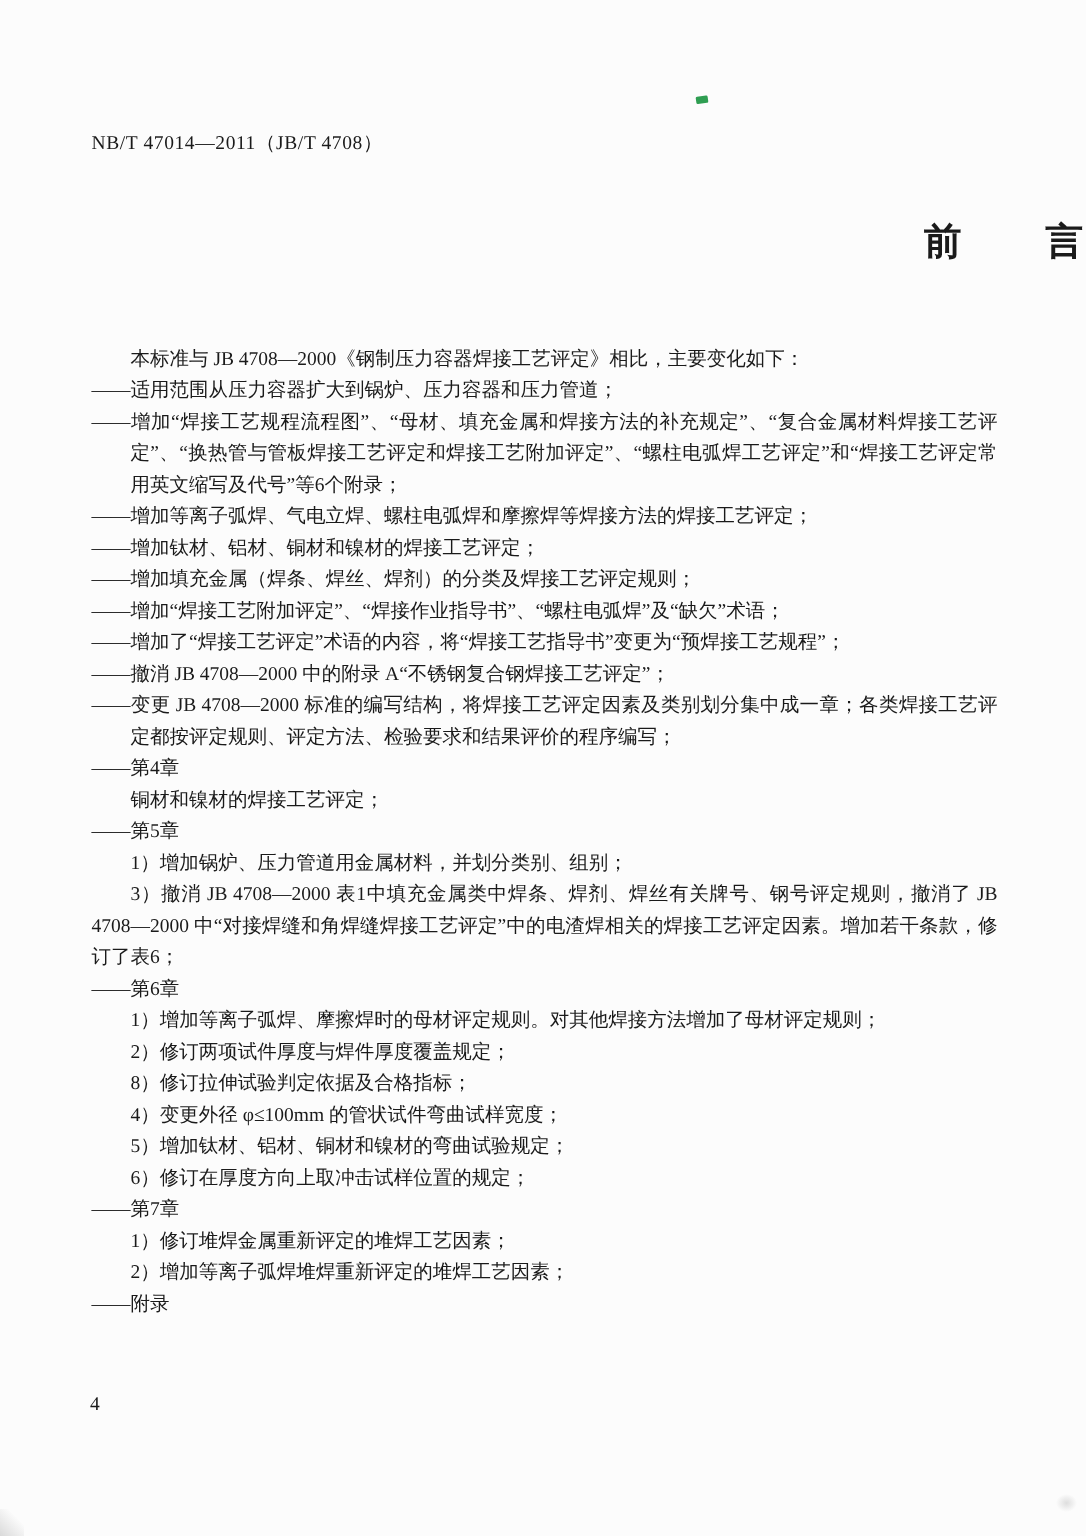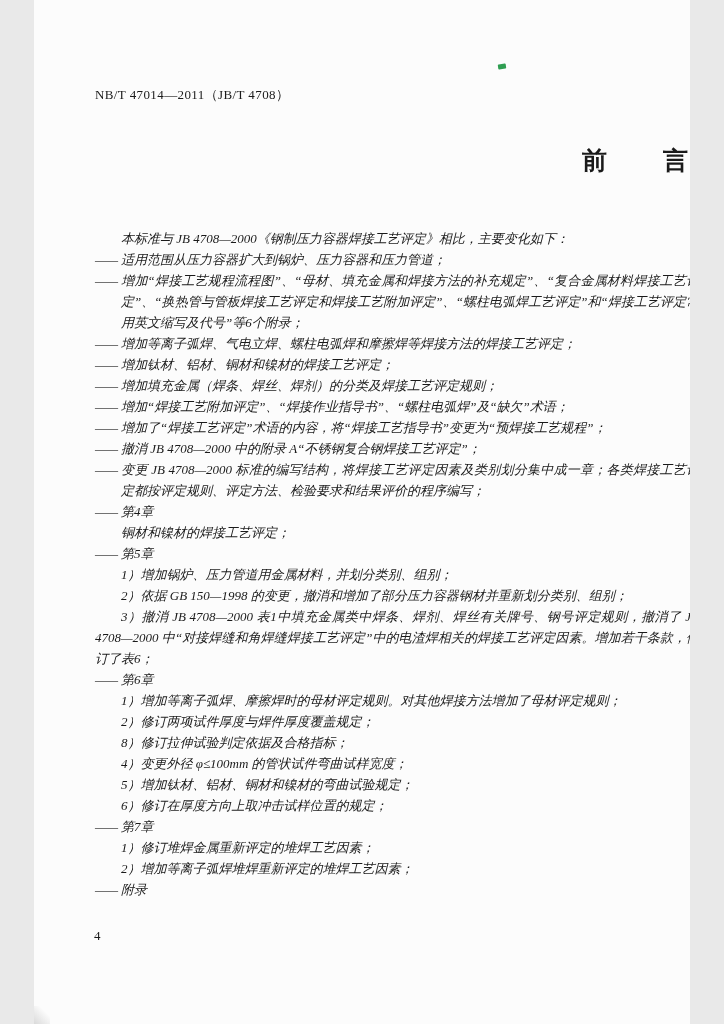--- a/index.html
+++ b/index.html
@@ -2,21 +2,21 @@
 <html><head>
 <meta charset="utf-8">
 <style>
   html, body { margin: 0; padding: 0; }
   body {
     background: #e9e9e9;
     font-family: "Liberation Serif", "DejaVu Serif", serif;
   }
   .page {
     position: relative;
-    width: 656px;
+    width: 724px;
     height: 1024px;
     margin: 0 auto;
     background: #fcfcfc;
     overflow: hidden;
     color: #1a1a1a;
   }
   .doc-number {
     position: absolute;
     top: 86px;
     left: 61px;
@@ -36,21 +36,20 @@
     letter-spacing: 2px;
   }
   .body-text {
     position: absolute;
     top: 228px;
     left: 61px;
     width: 604px;
     font-size: 13px;
     line-height: 21px;
     text-align: justify;
-    font-style: italic;
   }
   .body-text p { margin: 0; }
   .intro { text-indent: 2em; }
   .dash-item { padding-left: 2em; text-indent: -2em; }
   .marker { display: inline-block; width: 2em; text-indent: 0; white-space: nowrap; }
   .sub-item { text-indent: 2em; }
   .page-number {
     position: absolute;
     top: 928px;
     left: 60px;
@@ -104,21 +103,20 @@
         <p class="dash-item"><span class="marker">——</span><span>增加钛材、铝材、铜材和镍材的焊接工艺评定；</span></p>
         <p class="dash-item"><span class="marker">——</span><span>增加填充金属（焊条、焊丝、焊剂）的分类及焊接工艺评定规则；</span></p>
         <p class="dash-item"><span class="marker">——</span><span>增加“焊接工艺附加评定”、“焊接作业指导书”、“螺柱电弧焊”及“缺欠”术语；</span></p>
         <p class="dash-item"><span class="marker">——</span><span>增加了“焊接工艺评定”术语的内容，将“焊接工艺指导书”变更为“预焊接工艺规程”；</span></p>
         <p class="dash-item"><span class="marker">——</span><span>撤消 JB 4708—2000 中的附录 A“不锈钢复合钢焊接工艺评定”；</span></p>
         <p class="dash-item"><span class="marker">——</span><span>变更 JB 4708—2000 标准的编写结构，将焊接工艺评定因素及类别划分集中成一章；各类焊接工艺评定都按评定规则、评定方法、检验要求和结果评价的程序编写；</span></p>
         <p class="dash-item"><span class="marker">——</span><span>第4章</span></p>
         <p class="sub-item"><span>铜材和镍材的焊接工艺评定；</span></p>
         <p class="dash-item"><span class="marker">——</span><span>第5章</span></p>
         <p class="sub-item"><span>1）增加锅炉、压力管道用金属材料，并划分类别、组别；</span></p>
-        <p class="sub-item"><span>2）依据 GB 150—1998 的变更，撤消和增加了部分压力容器钢材并重新划分类别、组别；</span></p>
         <p class="sub-item"><span>3）撤消 JB 4708—2000 表1中填充金属类中焊条、焊剂、焊丝有关牌号、钢号评定规则，撤消了 JB 4708—2000 中“对接焊缝和角焊缝焊接工艺评定”中的电渣焊相关的焊接工艺评定因素。增加若干条款，修订了表6；</span></p>
         <p class="dash-item"><span class="marker">——</span><span>第6章</span></p>
         <p class="sub-item"><span>1）增加等离子弧焊、摩擦焊时的母材评定规则。对其他焊接方法增加了母材评定规则；</span></p>
         <p class="sub-item"><span>2）修订两项试件厚度与焊件厚度覆盖规定；</span></p>
         <p class="sub-item"><span>8）修订拉伸试验判定依据及合格指标；</span></p>
         <p class="sub-item"><span>4）变更外径 φ≤100mm 的管状试件弯曲试样宽度；</span></p>
         <p class="sub-item"><span>5）增加钛材、铝材、铜材和镍材的弯曲试验规定；</span></p>
         <p class="sub-item"><span>6）修订在厚度方向上取冲击试样位置的规定；</span></p>
         <p class="dash-item"><span class="marker">——</span><span>第7章</span></p>
         <p class="sub-item"><span>1）修订堆焊金属重新评定的堆焊工艺因素；</span></p>

